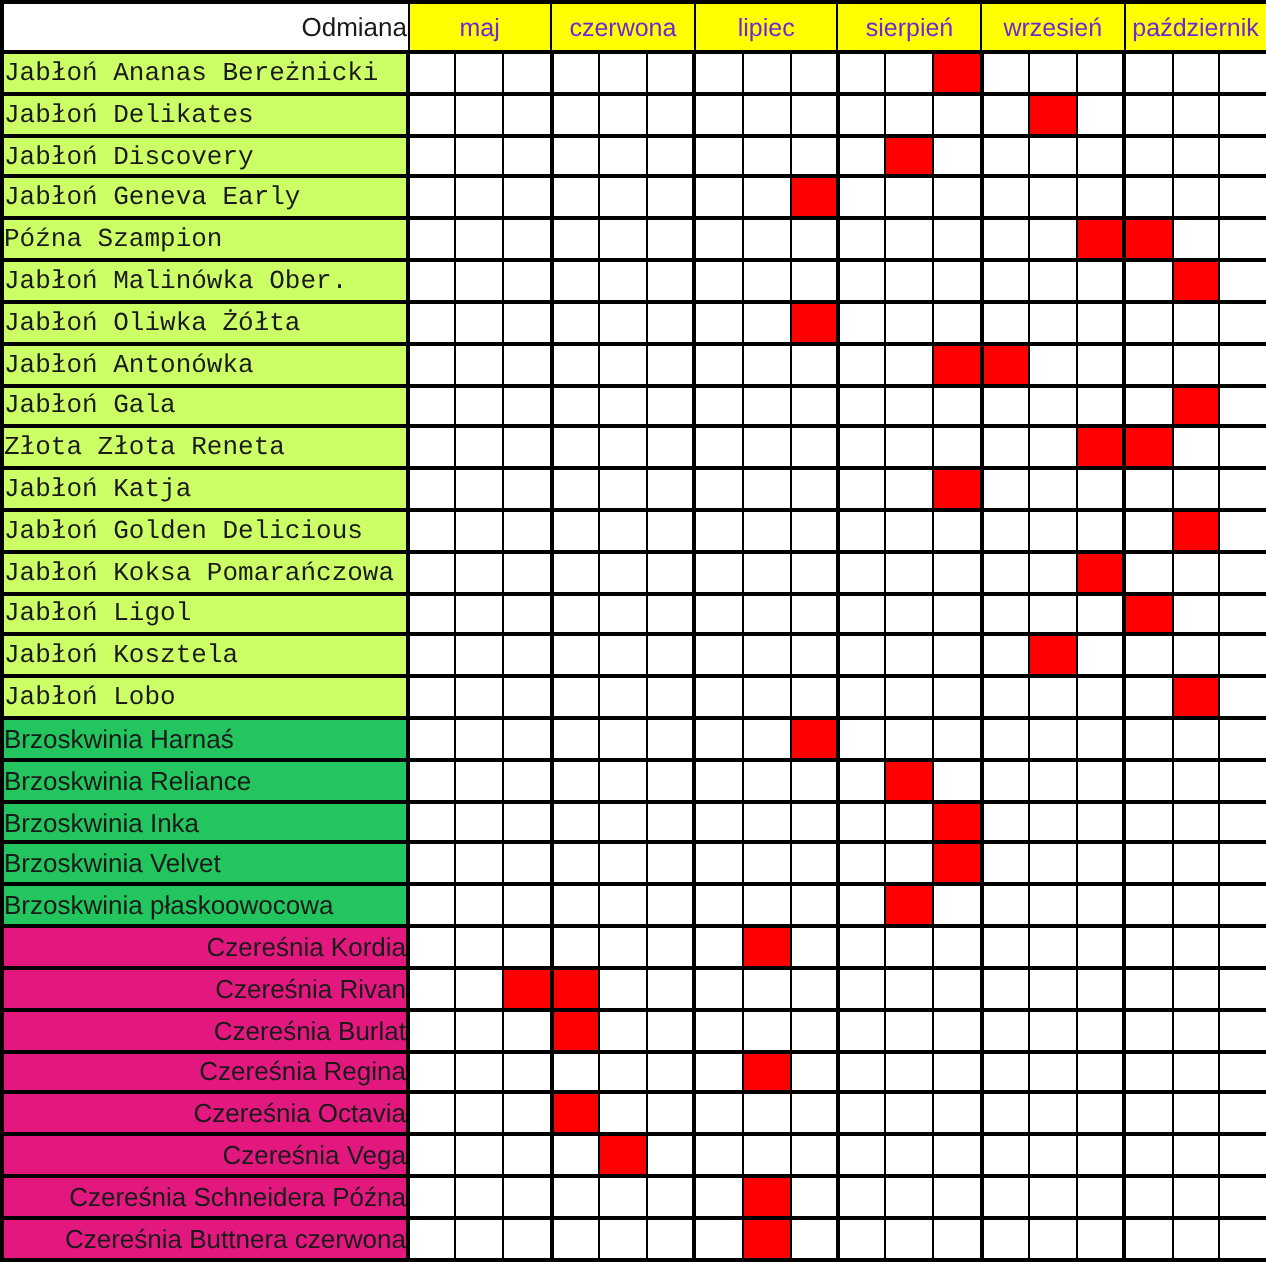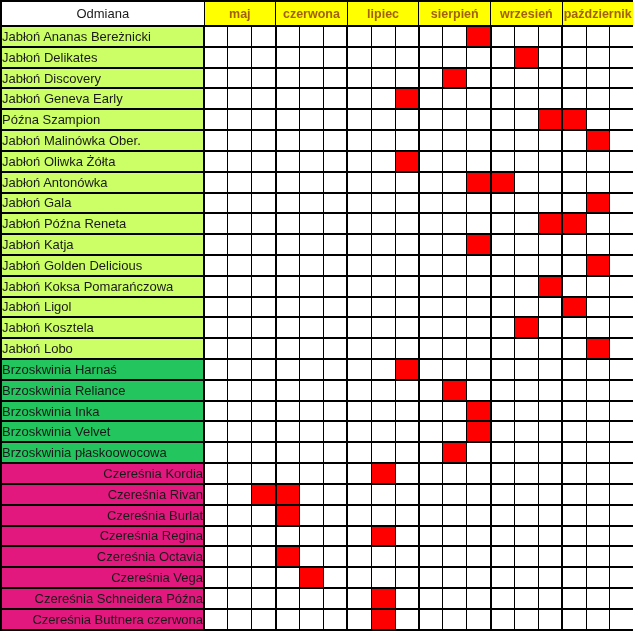--- a/index.html
+++ b/index.html
@@ -19,44 +19,44 @@
     border-top-width: 2px;
     border-bottom-width: 2px;
     padding: 0;
     box-sizing: border-box;
     overflow: hidden;
     white-space: nowrap;
   }
   tr.head-row { height: 25px; }
   th.corner {
     background: #ffffff;
-    text-align: center;
+    text-align: right;
     font-weight: 400;
     font-size: 13px;
     color: #1a1a1a;
     padding-left: 5px;
     border-right-width: 2px;
   }
   th.month {
     background: #ffff00;
-    font-weight: 700;
+    font-weight: 400;
     font-size: 12.5px;
-    color: #a16207;
+    color: #6d28d9;
     text-align: center;
     border-left-width: 2px;
     border-right-width: 2px;
   }
   td.label {
     font-size: 13px;
     color: #1a1a1a;
     padding-left: 5px;
     text-align: left;
     border-right-width: 2px;
   }
-  td.g-apple  { background: #ccff66; }
+  td.g-apple  { background: #ccff66; font-family: Liberation Mono, monospace; }
   td.g-peach  { background: #22c55e; }
   td.g-cherry { background: #e3187f; text-align: right; }
   td.period { background: #ffffff; }
   td.period.month-start { border-left-width: 2px; }
   td.period.marked { background: #ff0000; }
 </style>
 </head>
 <body>
 
 <div class="sheet">
@@ -279,21 +279,21 @@
           <td class="period"></td>
           <td class="period"></td>
           <td class="period month-start"></td>
           <td class="period"></td>
           <td class="period"></td>
           <td class="period month-start"></td>
           <td class="period marked"></td>
           <td class="period"></td>
         </tr>
         <tr>
-          <td class="label g-apple">Jabłoń Późna Reneta</td>
+          <td class="label g-apple">Złota Złota Reneta</td>
           <td class="period month-start"></td>
           <td class="period"></td>
           <td class="period"></td>
           <td class="period month-start"></td>
           <td class="period"></td>
           <td class="period"></td>
           <td class="period month-start"></td>
           <td class="period"></td>
           <td class="period"></td>
           <td class="period month-start"></td>

